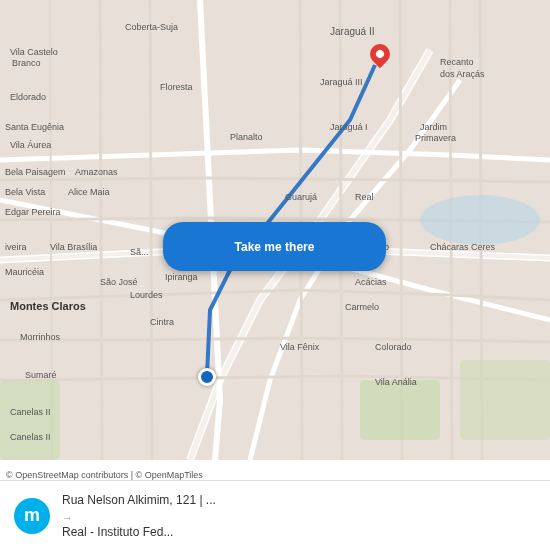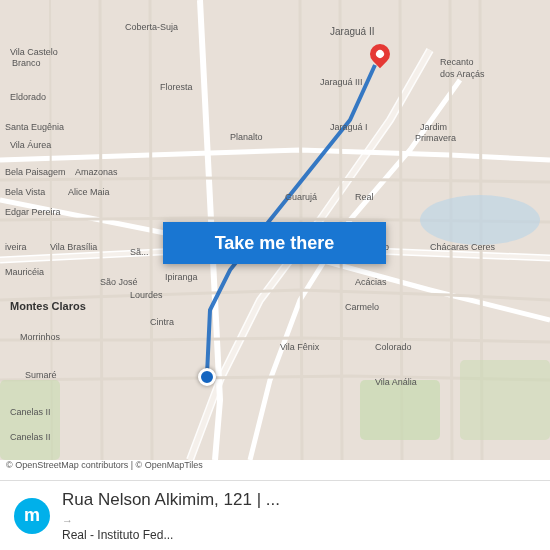--- a/index.html
+++ b/index.html
@@ -19,26 +19,26 @@
       top: 0; left: 0;
       width: 100%; height: 100%;
     }
 
     
     #take-me-there-btn {
       position: absolute;
       top: 222px;
       left: 163px;
       width: 223px;
-      height: 42px;
+      height: 49px;
       background: #1976D2;
       color: white;
       border: none;
-      border-radius: 0;
-      font-size: 18px;
+      border-radius: 20px;
+      font-size: 12px;
       font-weight: bold;
       cursor: pointer;
       display: flex;
       align-items: center;
       justify-content: center;
       box-shadow: 0 2px 8px rgba(0,0,0,0.35);
       z-index: 10;
     }
 
     
@@ -72,21 +72,21 @@
       border: 3px solid white;
       box-shadow: 0 0 4px rgba(0,0,0,0.4);
       z-index: 8;
     }
 
     
     #attribution {
       background: white;
       height: 20px;
       display: flex;
-      align-items: flex-start;
+      align-items: flex-end;
       padding: 0 6px;
       font-size: 9px;
       color: #555;
       gap: 4px;
     }
 
     
     #bottom-bar {
       background: white;
       height: 70px;
@@ -117,21 +117,21 @@
     }
 
     #route-info {
       flex: 1;
       display: flex;
       flex-direction: column;
       gap: 3px;
     }
 
     #from-label {
-      font-size: 17px;
+      font-size: 12px;
       color: #333;
       white-space: nowrap;
       overflow: hidden;
       text-overflow: ellipsis;
       max-width: 230px;
     }
 
     #arrow-divider {
       display: flex;
       align-items: center;

